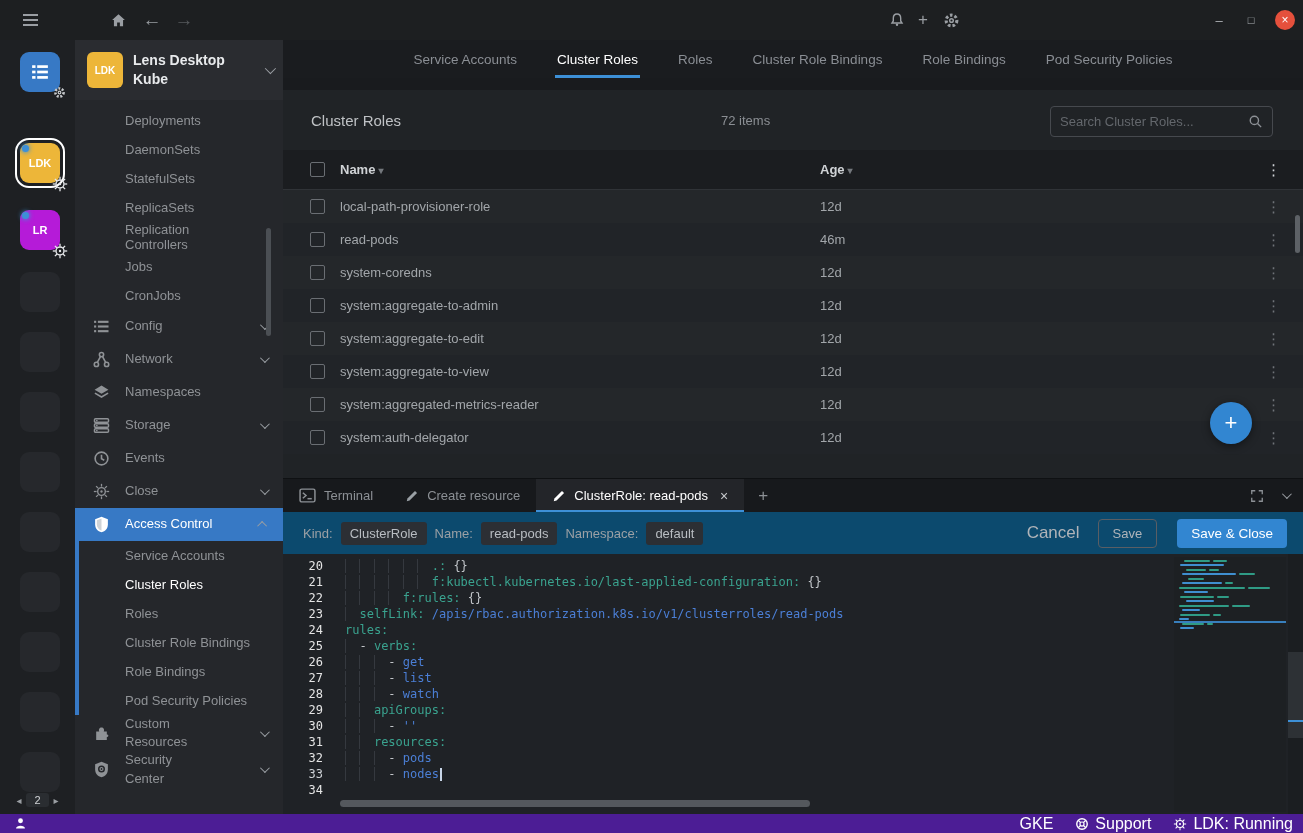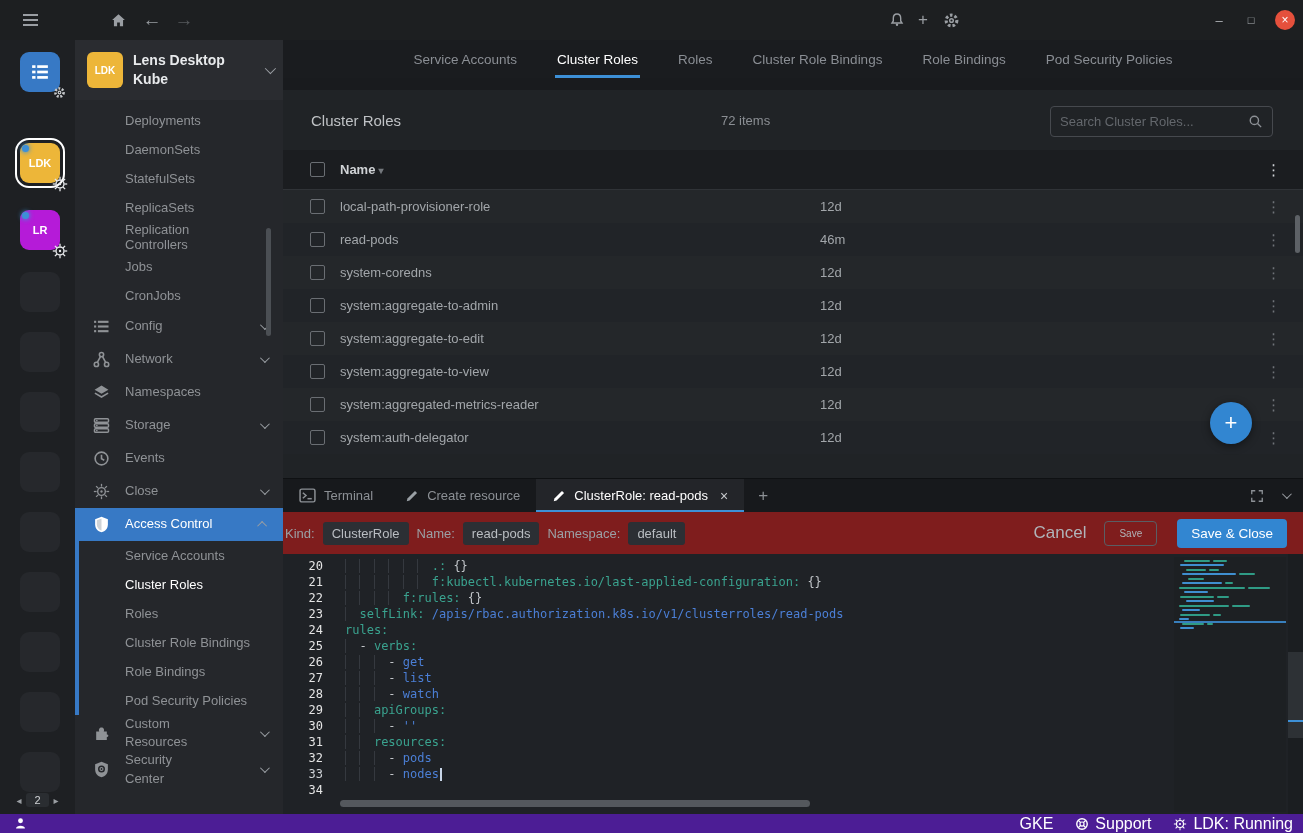--- a/index.html
+++ b/index.html
@@ -94,25 +94,25 @@
   .dock { position:absolute; left:0; top:438px; width:1020px; height:336px; background:#1f2226; border-top:1px solid #0f1113; }
   .dock-tabs { height:33px; background:#17191c; display:flex; align-items:stretch; position:relative; }
   .dtab { display:flex; align-items:center; gap:8px; padding:0 16px; color:#8c9095; font-size:13px; cursor:pointer; white-space:nowrap; }
   .dtab.active { background:#232529; color:#fff; position:relative; }
   .dtab.active::after { content:""; position:absolute; left:0; right:0; bottom:0; height:2px; background:#3d90d7; }
   .dtab .x { margin-left:4px; font-size:14px; color:#c7cacd; cursor:pointer; }
   .dtab-plus { display:flex; align-items:center; padding:0 14px; color:#8c9095; font-size:17px; cursor:pointer; }
   .dock-right { position:absolute; right:14px; top:0; height:33px; display:flex; align-items:center; gap:18px; color:#8c9095; }
   .dock-right .chev { width:7px; height:7px; }
 
-  .ed-toolbar { height:42px; background:#7f1d1d; display:flex; align-items:center; padding:0 16px 0 2px; gap:8px; font-size:13px; color:#9ba0a5; }
+  .ed-toolbar { height:42px; background:#0c4a6e; display:flex; align-items:center; padding:0 16px 0 20px; gap:8px; font-size:13px; color:#9ba0a5; }
   .pill { background:#2c2f34; color:#b9bdc2; border-radius:3px; padding:4px 9px; font-size:13px; }
   .ed-toolbar .spacer { flex:1; }
   .btn-cancel { background:none; border:none; color:#b0b4b9; font-size:17px; cursor:pointer; margin-right:10px; font-family:inherit; }
-  .btn-save { background:none; border:1px solid #5a5e64; border-radius:4px; color:#b0b4b9; font-size:10px; padding:6px 14px; cursor:pointer; margin-right:12px; font-family:inherit; }
+  .btn-save { background:none; border:1px solid #5a5e64; border-radius:4px; color:#b0b4b9; font-size:13px; padding:6px 14px; cursor:pointer; margin-right:12px; font-family:inherit; }
   .btn-saveclose { background:#3286d1; border:none; border-radius:4px; color:#fff; font-size:13.5px; padding:7px 14px; cursor:pointer; font-family:inherit; }
 
   
   .editor { position:relative; height:261px; background:#1f2226; font-family:"DejaVu Sans Mono", monospace; font-size:12px; overflow:hidden; }
   .ed-lines { position:absolute; left:0; top:4px; right:131px; }
   .ed-line { display:flex; height:16px; line-height:16px; white-space:pre; }
   .ln { width:40px; text-align:right; color:#e5e5e5; flex:none; }
   .code { margin-left:22px; }
   .ws { background-image:repeating-linear-gradient(to right, #35393f 0 1px, transparent 1px 14.45px); }
   .tk-k { color:#3aa38f; }
@@ -443,20 +443,21 @@
             <svg width="15" height="15" viewBox="0 0 16 16">
                 <circle cx="6.8" cy="6.8" r="4.4" fill="none" stroke="#8d9196" stroke-width="1.5"></circle>
                 <line x1="10.2" y1="10.2" x2="14" y2="14" stroke="#8d9196" stroke-width="1.5"></line>
               </svg>
           </span>
         </div>
       </div>
       <div class="thead">
         <span class="cb"></span>
         <span class="col-name"><span>Name</span><span class="sort">▾</span></span>
+        <span class="col-age"><span>Age</span><span class="sort">▾</span></span>
         <span class="kebab" style="color:#d0d3d6;">⋮</span>
       </div>
       <div id="table-rows">
           <div class="trow">
             <span class="cb"></span>
             <span class="col-name">local-path-provisioner-role</span>
             <span class="col-age">12d</span>
             <span class="kebab">⋮</span>
           </div>
           <div class="trow">

